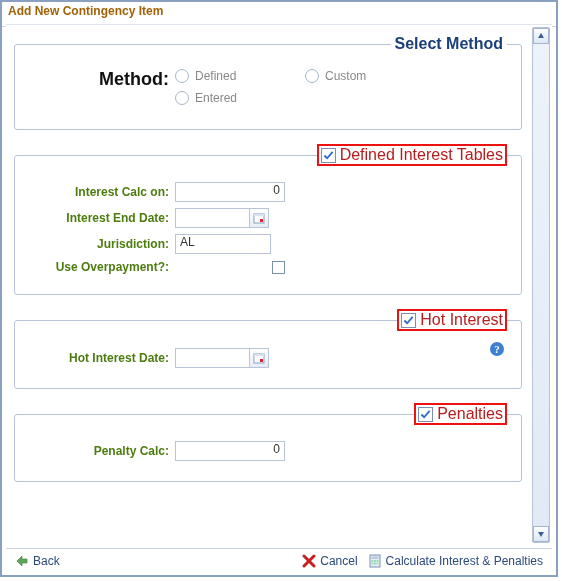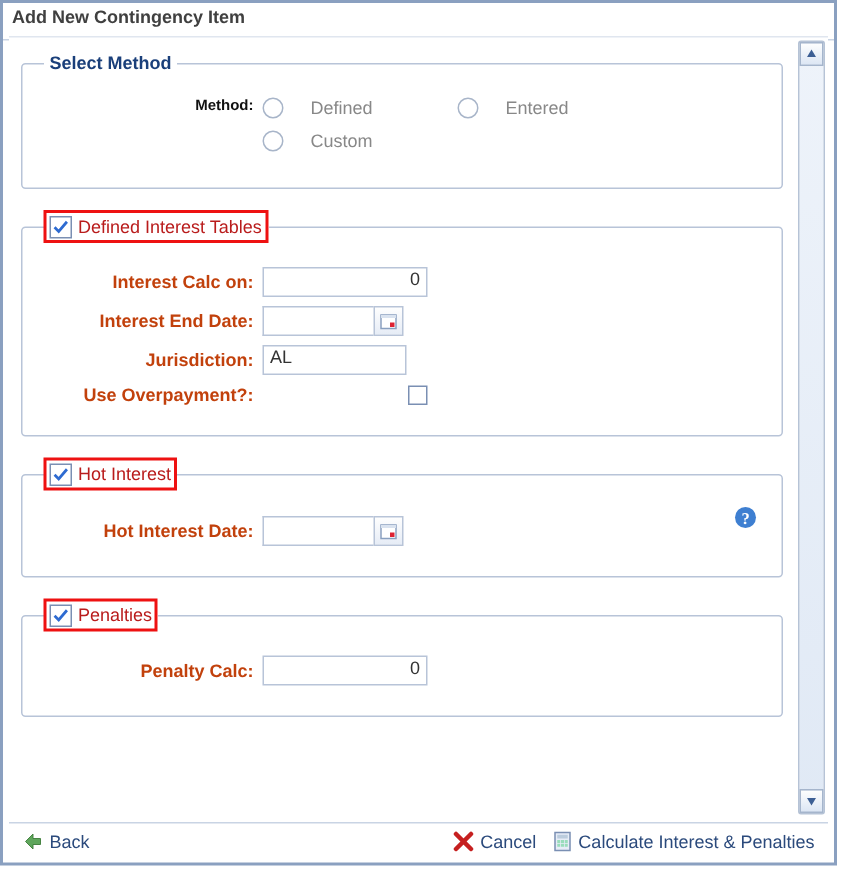--- a/index.html
+++ b/index.html
@@ -18,21 +18,21 @@
     width: 558px;
     height: 577px;
     background: #fff;
     position: relative;
     box-sizing: border-box;
   }
   .titlebar {
     height: 20px;
     border-bottom: 1px solid #c9d4e4;
     padding: 2px 6px;
-    color: #404040;
+    color: #a16207;
     font-weight: bold;
     font-size: 12px;
   }
   .content-outer {
     position: absolute;
     top: 22px;
     left: 4px;
     right: 4px;
     bottom: 30px;
     border-top: 1px solid #e0e6ef;
@@ -75,21 +75,22 @@
     border: 1px solid #b8c4d8;
     border-radius: 3px;
     margin: 0 4px 14px 4px;
     padding: 10px 14px 14px 14px;
     position: relative;
   }
   fieldset.group > legend {
     padding: 0 4px;
     font-weight: bold;
     color: #1a3f7a;
-    font-size: 12px;
+    font-size: 16px;
+    text-align: right;
   }
   fieldset.group.highlight > legend {
     border: 2px solid #e11;
     padding: 0 2px;
     display: flex;
     align-items: center;
     gap: 4px;
     height: 18px;
   }
   .legend-check {
@@ -105,39 +106,39 @@
   .legend-title { color:#b91c1c; font-weight:normal; }
   .form-row {
     display: flex;
     align-items: center;
     margin: 6px 0;
   }
   .form-label {
     width: 140px;
     text-align: right;
     padding-right: 6px;
-    color: #c2410c;
+    color: #4d7c0f;
     font-size: 12px;
     font-weight: bold;
   }
   .method-row .form-label {
-    font-size: 10px;
+    font-size: 18px;
     font-weight: bold;
     color: #111;
   }
   .method-opts {
     display: grid;
     grid-template-columns: 130px 130px;
     grid-row-gap: 8px;
     color: #888;
   }
   .radio-opt {
     display: flex;
     align-items: center;
-    gap: 18px;
+    gap: 6px;
     color: #888;
   }
   .radio-dot {
     width: 12px;
     height: 12px;
     border: 1px solid #a8b5c9;
     border-radius: 50%;
     background: #fff;
   }
   .text-input {
@@ -225,25 +226,25 @@
         <legend><span>Select Method</span></legend>
         <div class="form-row method-row" style="align-items:flex-start;">
           <div class="form-label">Method:</div>
           <div class="method-opts">
             <div class="radio-opt">
               <span class="radio-dot"></span>
               <span>Defined</span>
             </div>
             <div class="radio-opt">
               <span class="radio-dot"></span>
-              <span>Entered</span>
+              <span>Custom</span>
             </div>
             <div class="radio-opt">
               <span class="radio-dot"></span>
-              <span>Custom</span>
+              <span>Entered</span>
             </div>
           </div>
         </div>
       </fieldset>
 
       <fieldset class="group highlight">
         <legend>
           <span class="legend-check">
             <svg viewBox="0 0 12 12">
                 <polyline points="1.5,6 4.5,9 10.5,2" fill="none" stroke="#2e6bd1" stroke-width="2"></polyline>

